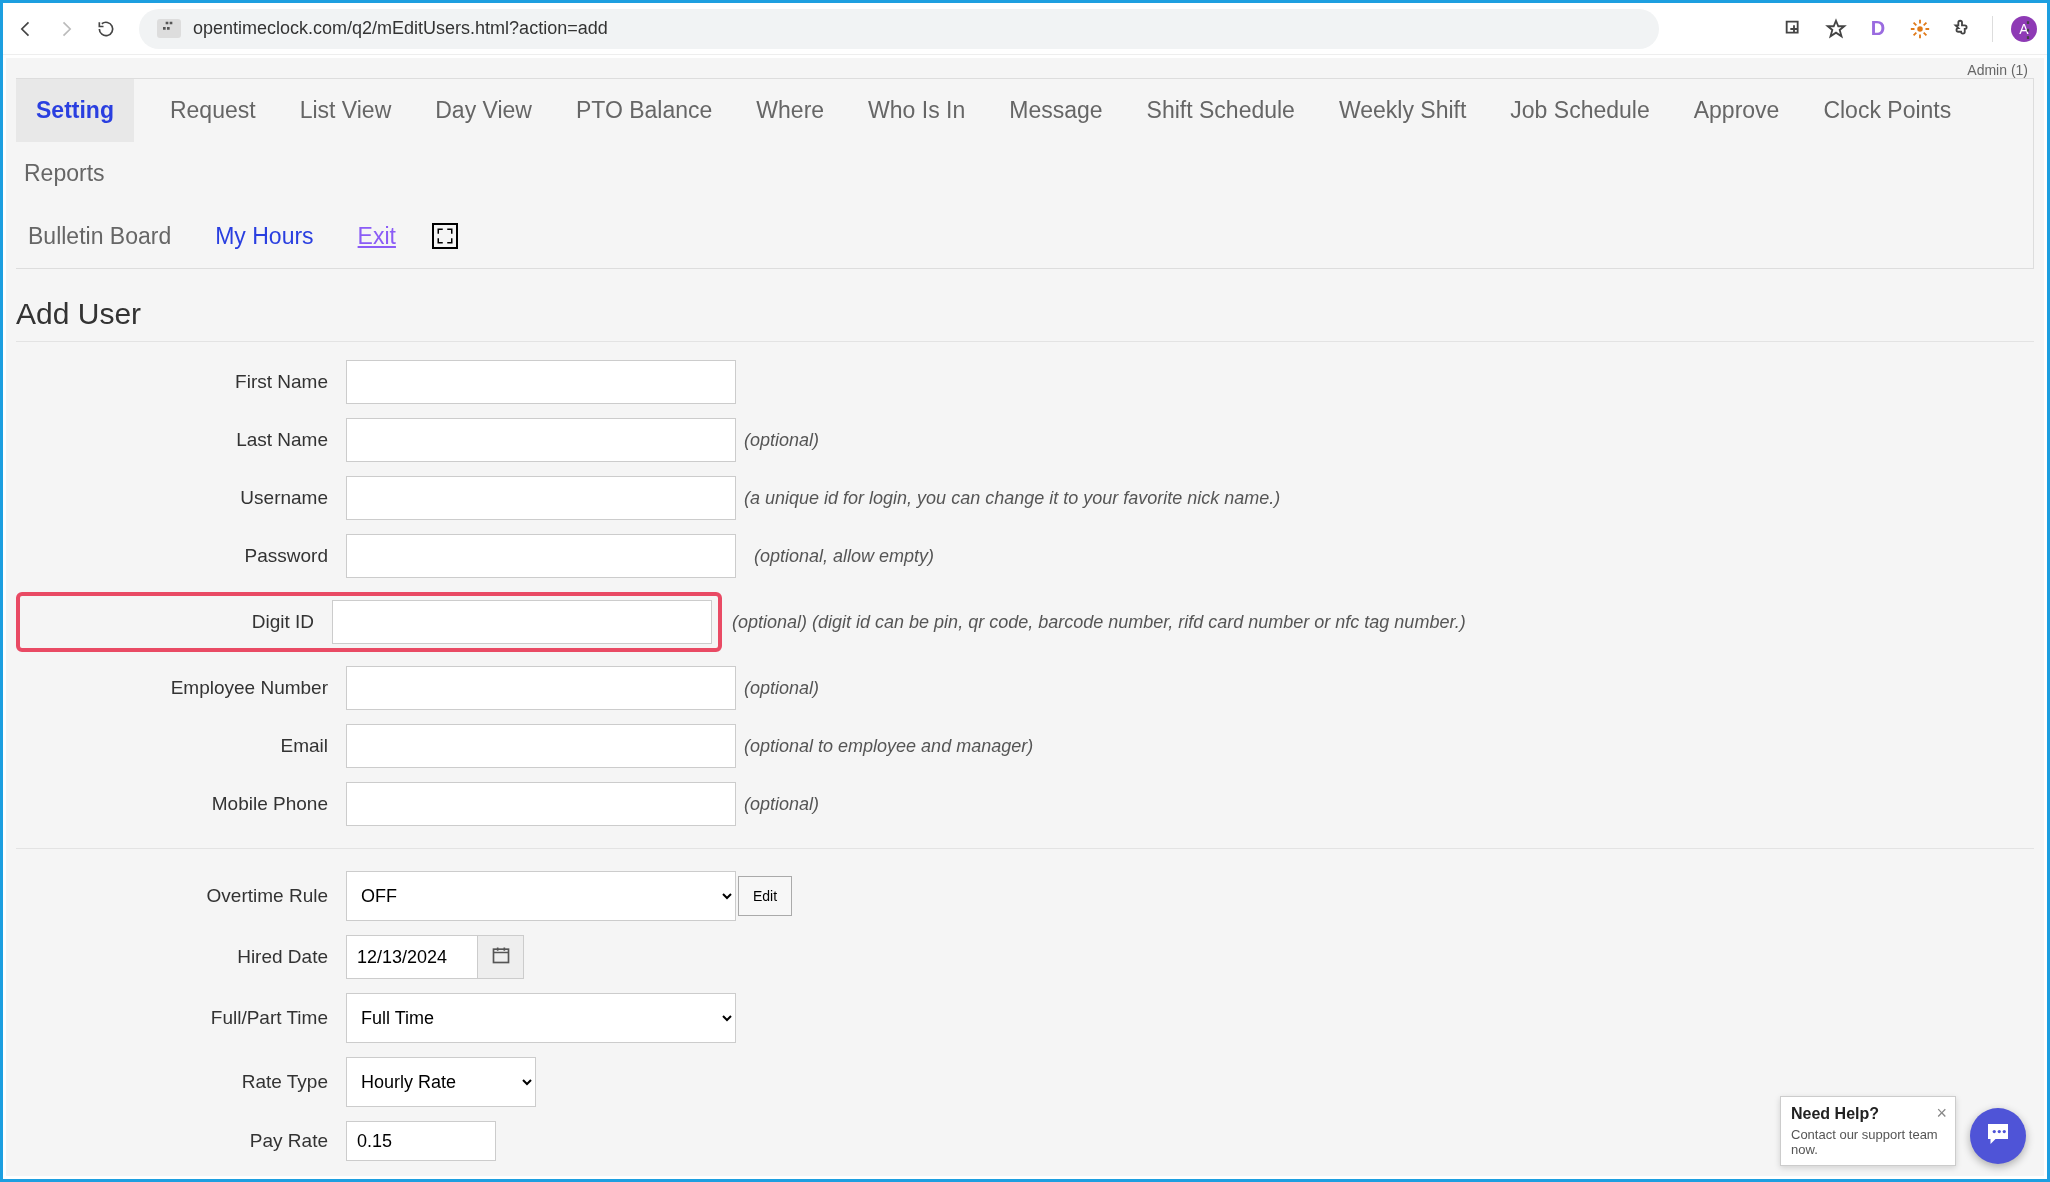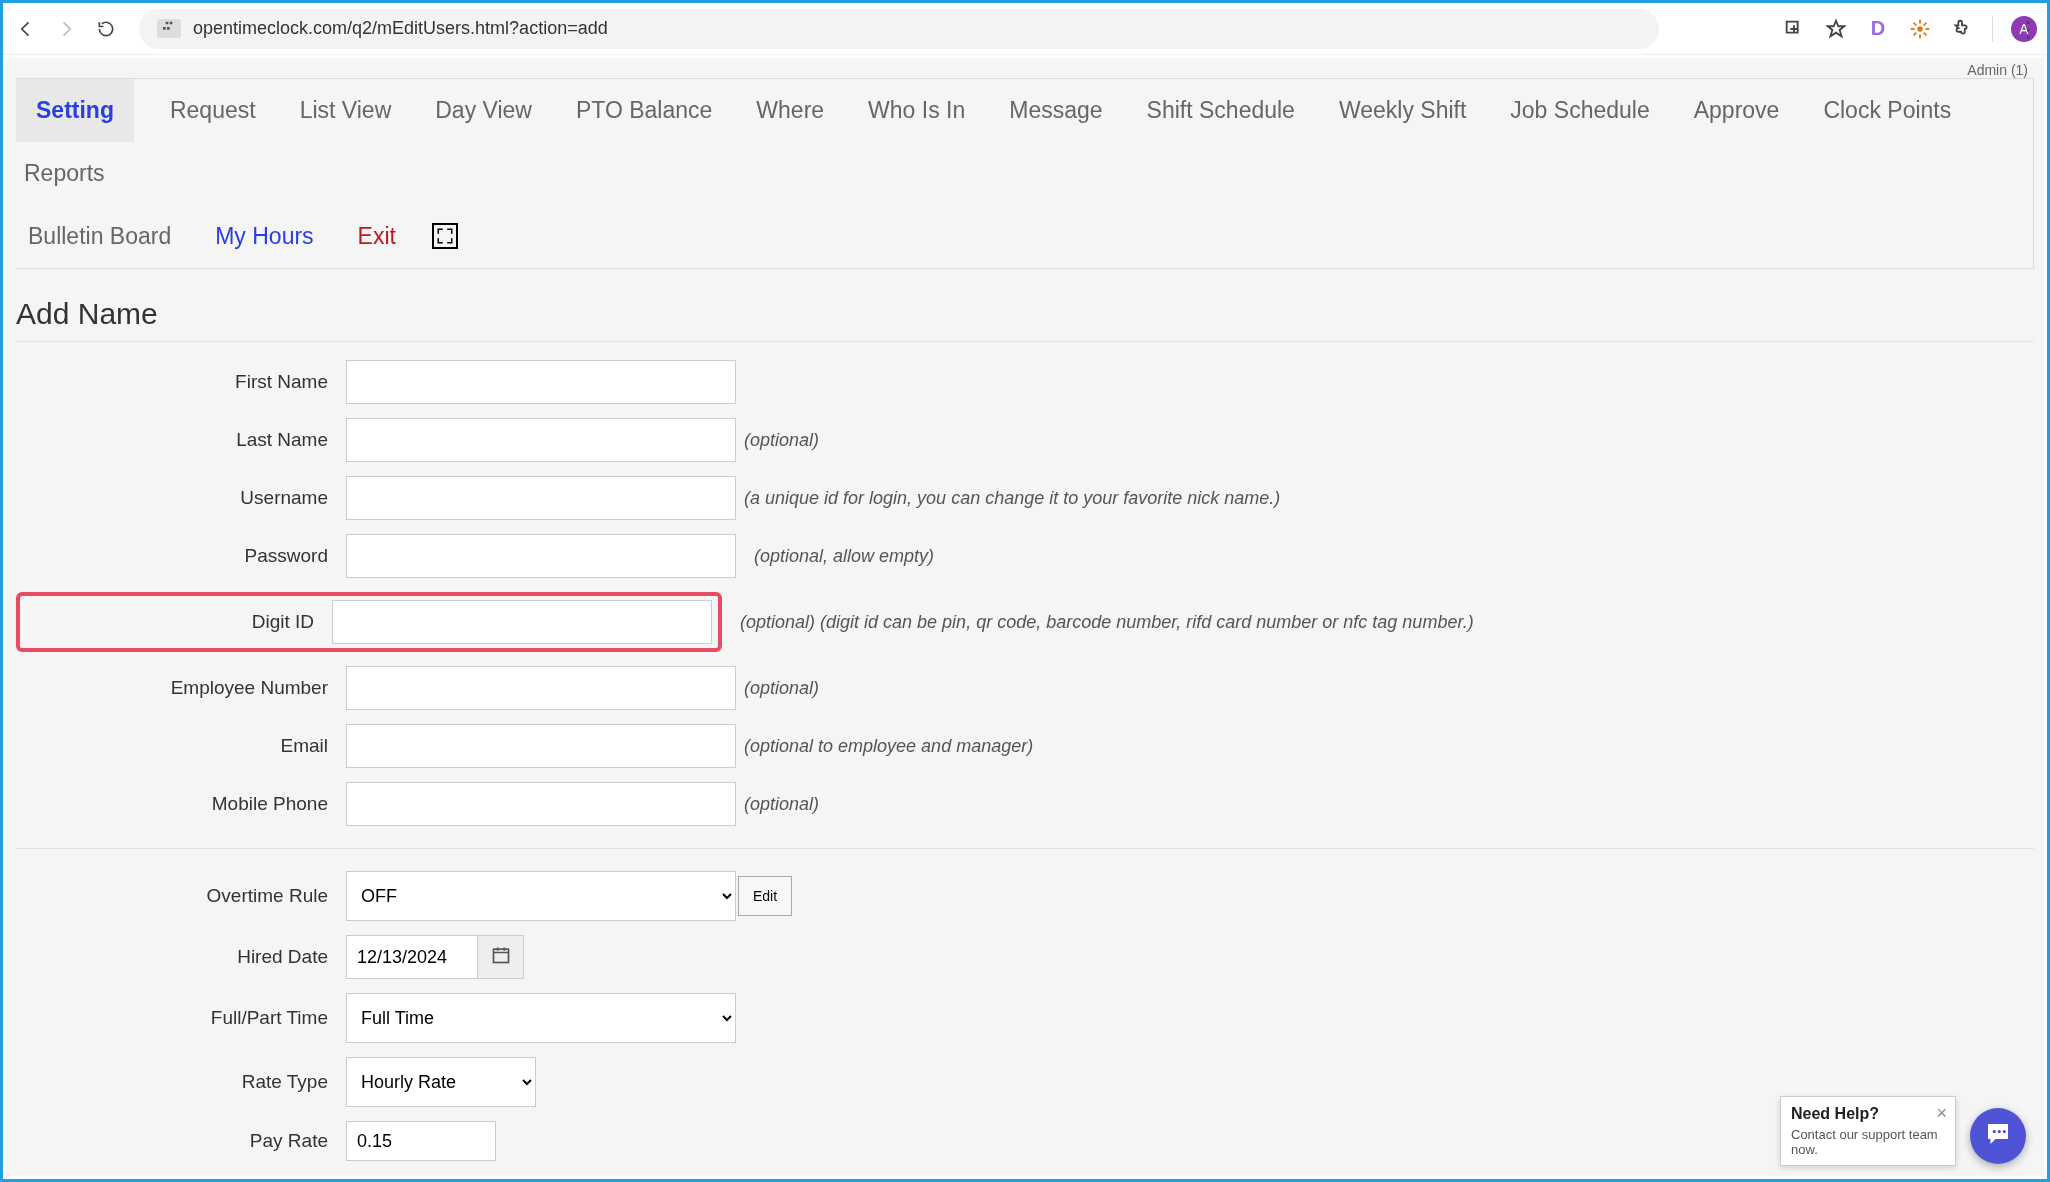--- a/index.html
+++ b/index.html
@@ -17,21 +17,21 @@
   .avatar-circle { width:26px; height:26px; border-radius:50%; background:#8e3ab5; color:#fff; display:flex; align-items:center; justify-content:center; font-size:14px;}
   .chrome .divider { width:1px; height:26px; background:#ddd; }
 
   
   .page { background:#f5f5f5; position:absolute; top:55px; left:3px; right:3px; bottom:3px; padding:0 10px; }
   .admin-line { text-align:right; font-size:14px; color:#666; padding:4px 6px 0 0;}
   .tabs { background:#f5f5f5; border:1px solid #ddd; border-left:none; padding:0; display:flex; flex-wrap:wrap; align-items:center; column-gap:28px; row-gap:0; }
   .tab { font-size:23px; color:#666; padding:18px 8px; cursor:pointer; white-space:nowrap; }
   .tab.active { color:#2a3fe0; font-weight:bold; background:#e8e8e8; padding:18px 20px; }
   .tab.blue { color:#2a3fe0; }
-  .tab.red { color:#b91c1c; }
+  .tab.red { color:#8b5cf6;text-decoration:underline; }
   .tab.fs { padding:0; }
   .fsicon { width:26px; height:26px; border:2px solid #000; display:inline-flex; align-items:center; justify-content:center; font-weight:bold; font-size:16px;}
 
   .heading { font-size:30px; color:#333; padding:28px 0 10px 0; }
   .hr { height:1px; background:#e3e3e3; margin-bottom:18px; }
 
   .fields { padding-left:0; }
   .row { display:flex; align-items:center; margin-bottom:14px; }
   .lbl { width:330px; text-align:right; padding-right:18px; font-size:19px; color:#333; }
   .ctrl { display:flex; align-items:center; gap:2px; }
@@ -141,21 +141,21 @@
     <span class="tab red">Exit</span>
     <span class="tab fs">
       <span class="fsicon">
         <svg width="18" height="18" viewBox="0 0 24 24">
             <path stroke="#000" stroke-width="2" fill="none" d="M3 9V3h6M21 9V3h-6M3 15v6h6M21 15v6h-6"></path>
           </svg>
       </span>
     </span>
   </div>
 
-  <div class="heading">Add Name</div>
+  <div class="heading">Add User</div>
   <div class="hr"></div>
 
   <div class="fields">
 
     <div class="row">
       <div class="lbl">First Name</div>
       <div class="ctrl">
           <input class="tinput" value="" style="">
         </div>
     </div>
@@ -182,21 +182,21 @@
         <input class="tinput" value="" style="">
         <span class="hint" style="margin-left:16px">(optional, allow empty)</span>
       </div>
     </div>
 
     <div class="row">
       <div class="highlight-box">
         <div class="lbl">Digit ID</div>
         <input class="tinput" value="" style="">
       </div>
-      <span class="hint" style="margin-left:18px">(optional) (digit id can be pin, qr code, barcode number, rifd card number or nfc tag number.)</span>
+      <span class="hint" style="margin-left:10px">(optional) (digit id can be pin, qr code, barcode number, rifd card number or nfc tag number.)</span>
     </div>
 
     <div class="row">
       <div class="lbl">Employee Number</div>
       <div class="ctrl">
         <input class="tinput" value="" style="">
         <span class="hint">(optional)</span>
       </div>
     </div>
 

